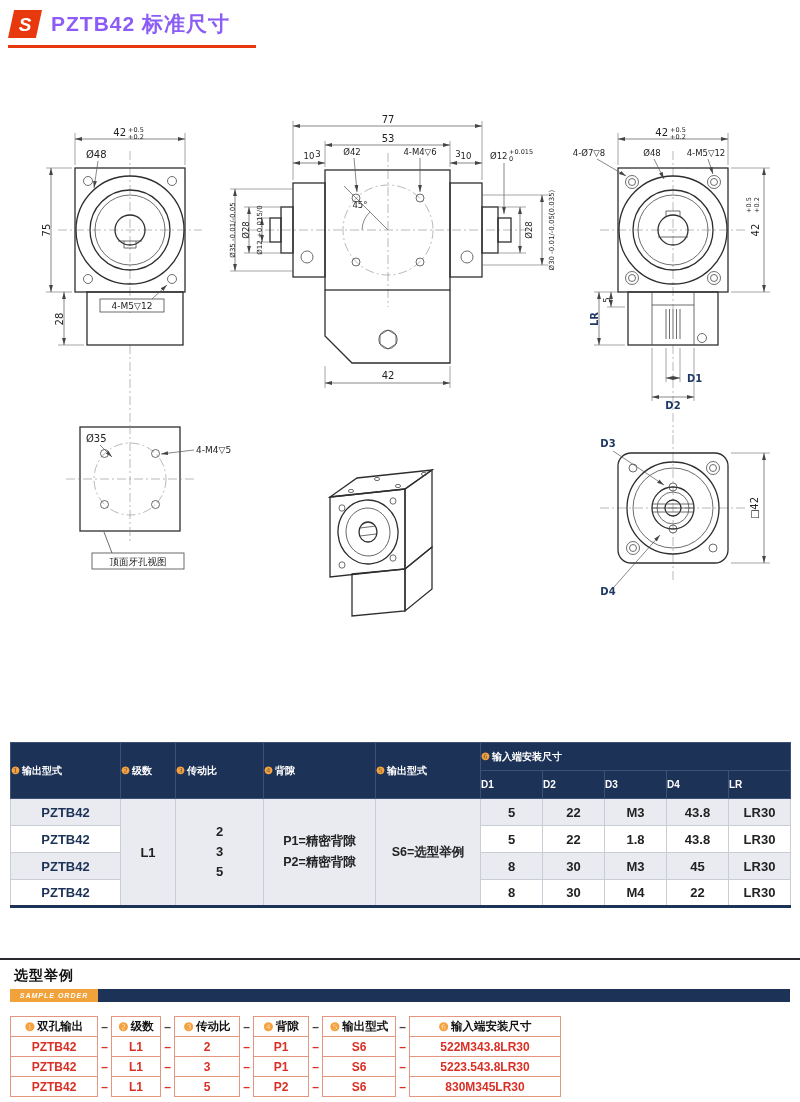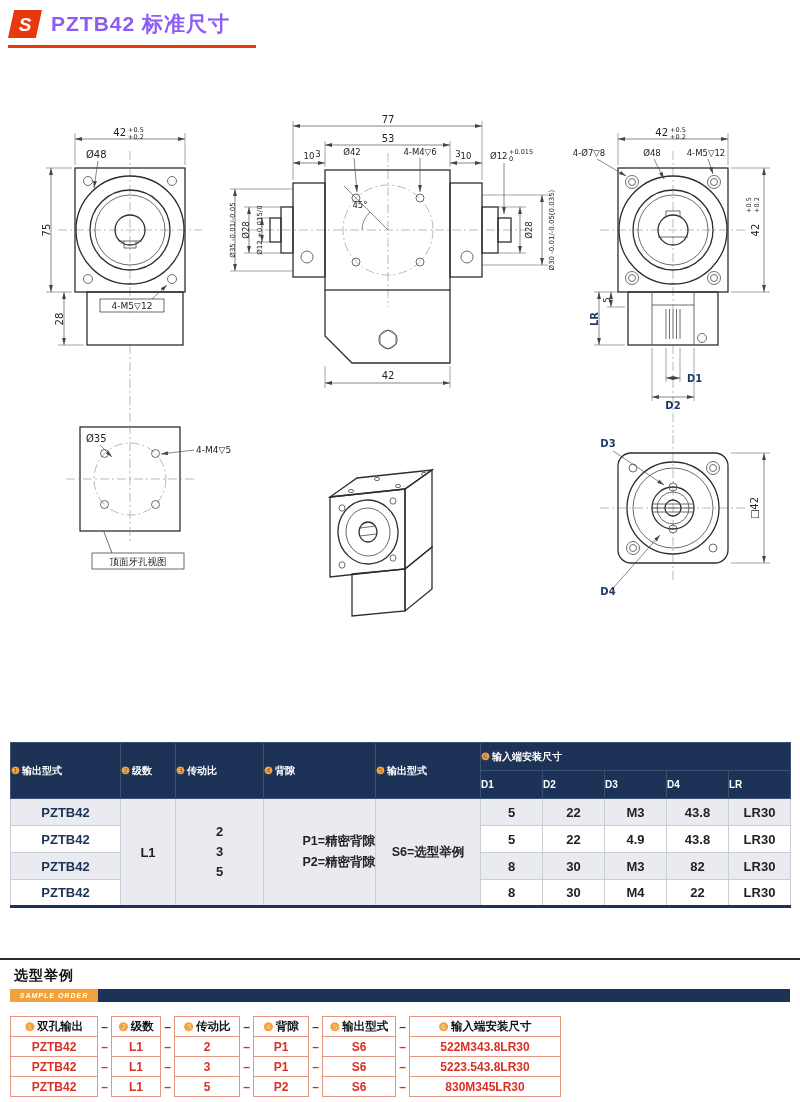--- a/index.html
+++ b/index.html
@@ -33,21 +33,21 @@
   
   .spec { position:absolute; top:742px; left:10px; width:780px; border-collapse:collapse; table-layout:fixed; border-bottom:3px solid #1c3257; }
   .spec th { background:#1c3257; color:#fff; font-size:10px; font-weight:bold; border:1px solid #3d5174; height:28px; text-align:left; }
   .spec th .onum, .sth .onum { color:#f5a13d; margin-right:2px; }
   .spec td { font-size:13px; font-weight:bold; color:#222; text-align:center; border:1px solid #c9cdd6; height:27px; background:#fff; }
   .spec tbody tr.alt td { background:#e9ebf1; }
   .spec td.series { color:#1c3257; }
   .spec td.merged { background:#fafbfc; }
   .spec td.small { font-size:12.5px; }
   .ratio-line { line-height:1.55; }
-  .bl-line { line-height:1.7; font-size:12.5px;text-align:right; }
+  .bl-line { line-height:1.7; font-size:12.5px; }
 
   
   .sample-rule { position:absolute; top:958px; left:0; width:800px; height:2px; background:#2a2a2e; }
   .sample-title { position:absolute; top:967px; left:14px; font-size:14px; font-weight:bold; color:#111; letter-spacing:1px; }
   .banner { position:absolute; top:989px; left:10px; width:780px; height:13px; display:flex; }
   .banner-orange { width:88px; background:#f2a23a; color:#fff; font-size:7px; font-weight:bold; letter-spacing:1px; display:flex; align-items:center; justify-content:center; font-style:italic; }
   .banner-navy { flex:1; background:#1c3257; }
 
   .stbl { position:absolute; top:1016px; left:10px; }
   .st-row { display:flex; align-items:stretch; margin-top:-1px; }
@@ -367,30 +367,30 @@
       <td>5</td>
       <td>22</td>
       <td>M3</td>
       <td>43.8</td>
       <td>LR30</td>
     </tr>
     <tr>
       <td class="series">PZTB42</td>
       <td>5</td>
       <td>22</td>
-      <td>4.9</td>
+      <td>1.8</td>
       <td>43.8</td>
       <td>LR30</td>
     </tr>
     <tr class="alt">
       <td class="series">PZTB42</td>
       <td>8</td>
       <td>30</td>
       <td>M3</td>
-      <td>82</td>
+      <td>45</td>
       <td>LR30</td>
     </tr>
     <tr>
       <td class="series">PZTB42</td>
       <td>8</td>
       <td>30</td>
       <td>M4</td>
       <td>22</td>
       <td>LR30</td>
     </tr>

